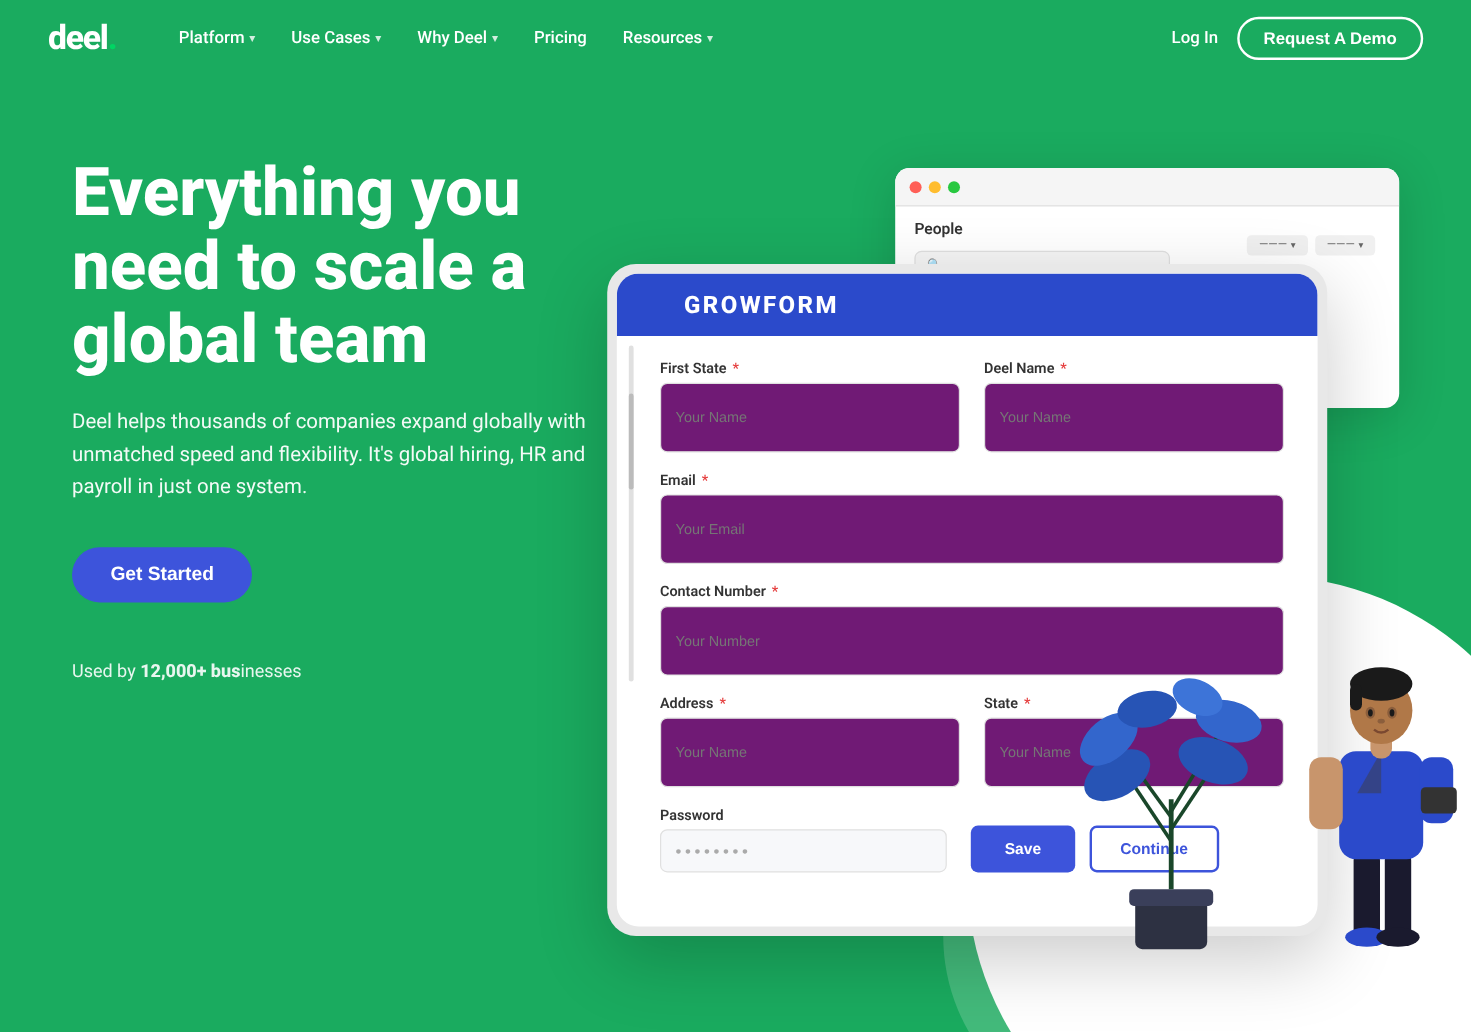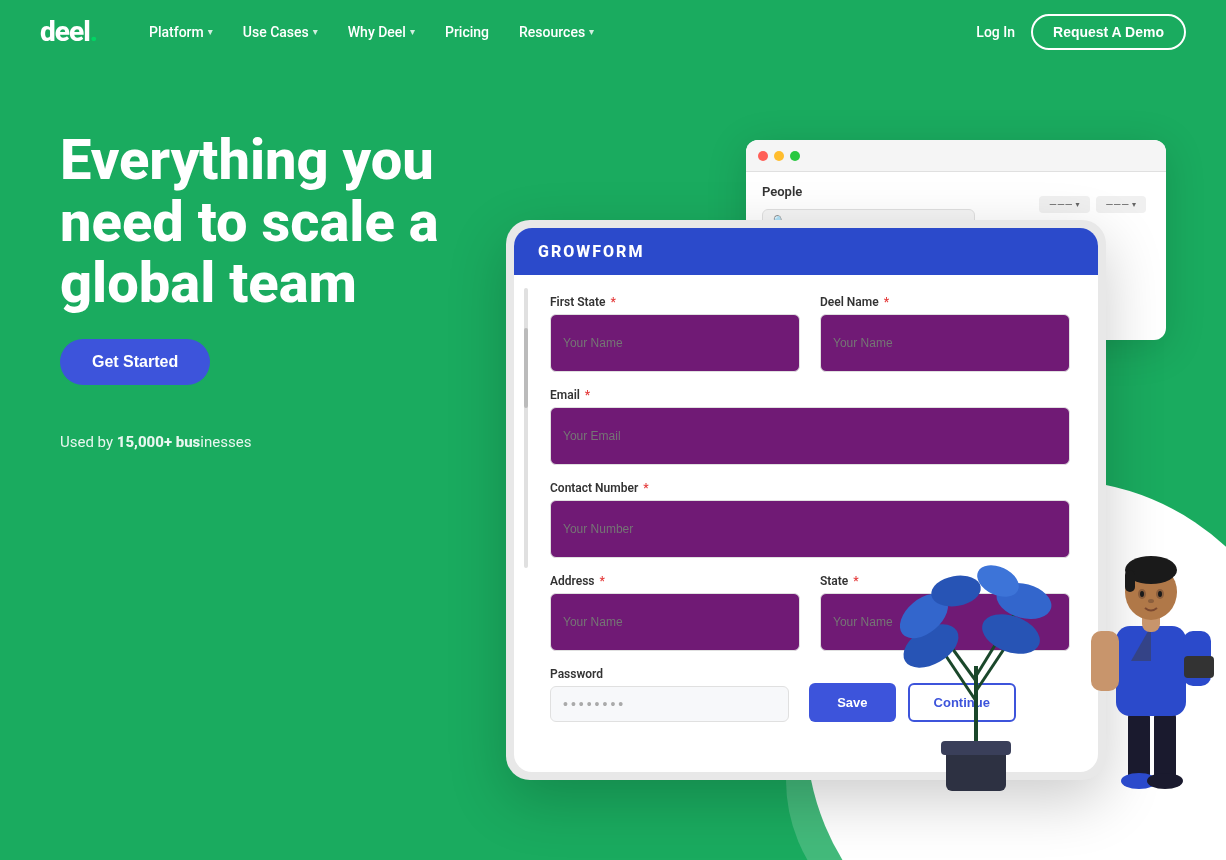--- a/index.html
+++ b/index.html
@@ -138,22 +138,23 @@
       overflow: hidden;
       height: 100%;
       position: relative;
     }
     .form-header {
       background: #2b4acb;
       padding: 14px 24px;
       display: flex; align-items: center;
     }
     .form-title {
-      color: #fff; font-size: 16px; font-weight: 800;
+      color: #fff; font-size: 20px; font-weight: 800;
       letter-spacing: 2px;
+      margin-left: 32px;
     }
 
     
     .tablet-scrollbar {
       position: absolute; left: 10px; top: 60px;
       width: 4px; height: 280px;
       background: #e0e0e0; border-radius: 2px;
     }
     .tablet-scrollbar::after {
       content: '';
@@ -253,24 +254,25 @@
       </a>
     </div>
     <div class="nav-right">
       <span class="nav-login">Log In</span>
       <button class="nav-demo">Request A Demo</button>
     </div>
   </nav>
 
   <div class="hero-content">
     <h1 class="hero-title">Everything you need to scale a global team</h1>
+    <p class="hero-desc">Deel helps thousands of companies expand globally with unmatched speed and flexibility. It's global hiring, HR and payroll in just one system.</p>
     <button class="hero-cta">Get Started</button>
     <div class="used-by">
       <span>Used by</span>
-      <strong>15,000+ bus</strong>inesses
+      <strong>12,000+ bus</strong>inesses
     </div>
   </div>
 
   <div class="circle-blob"></div>
 
   <div class="mockup-area">
 
     <div class="browser-bg">
       <div class="browser-titlebar">
         <div class="browser-dot dot-red"></div>

